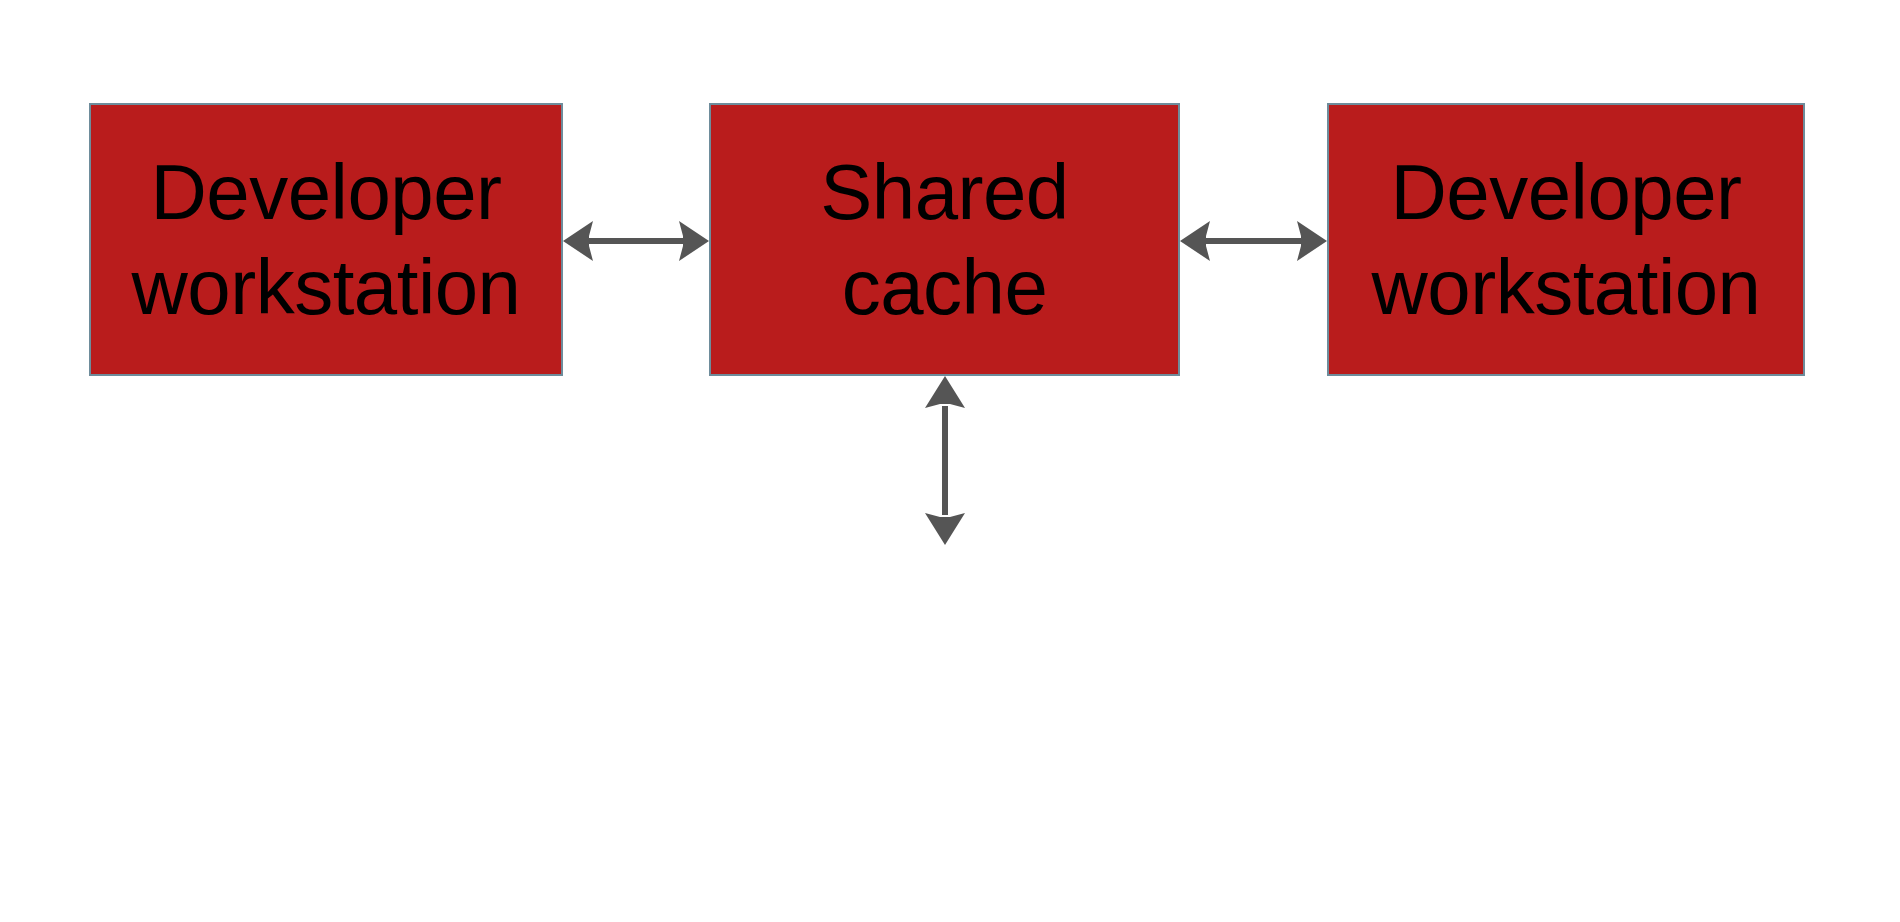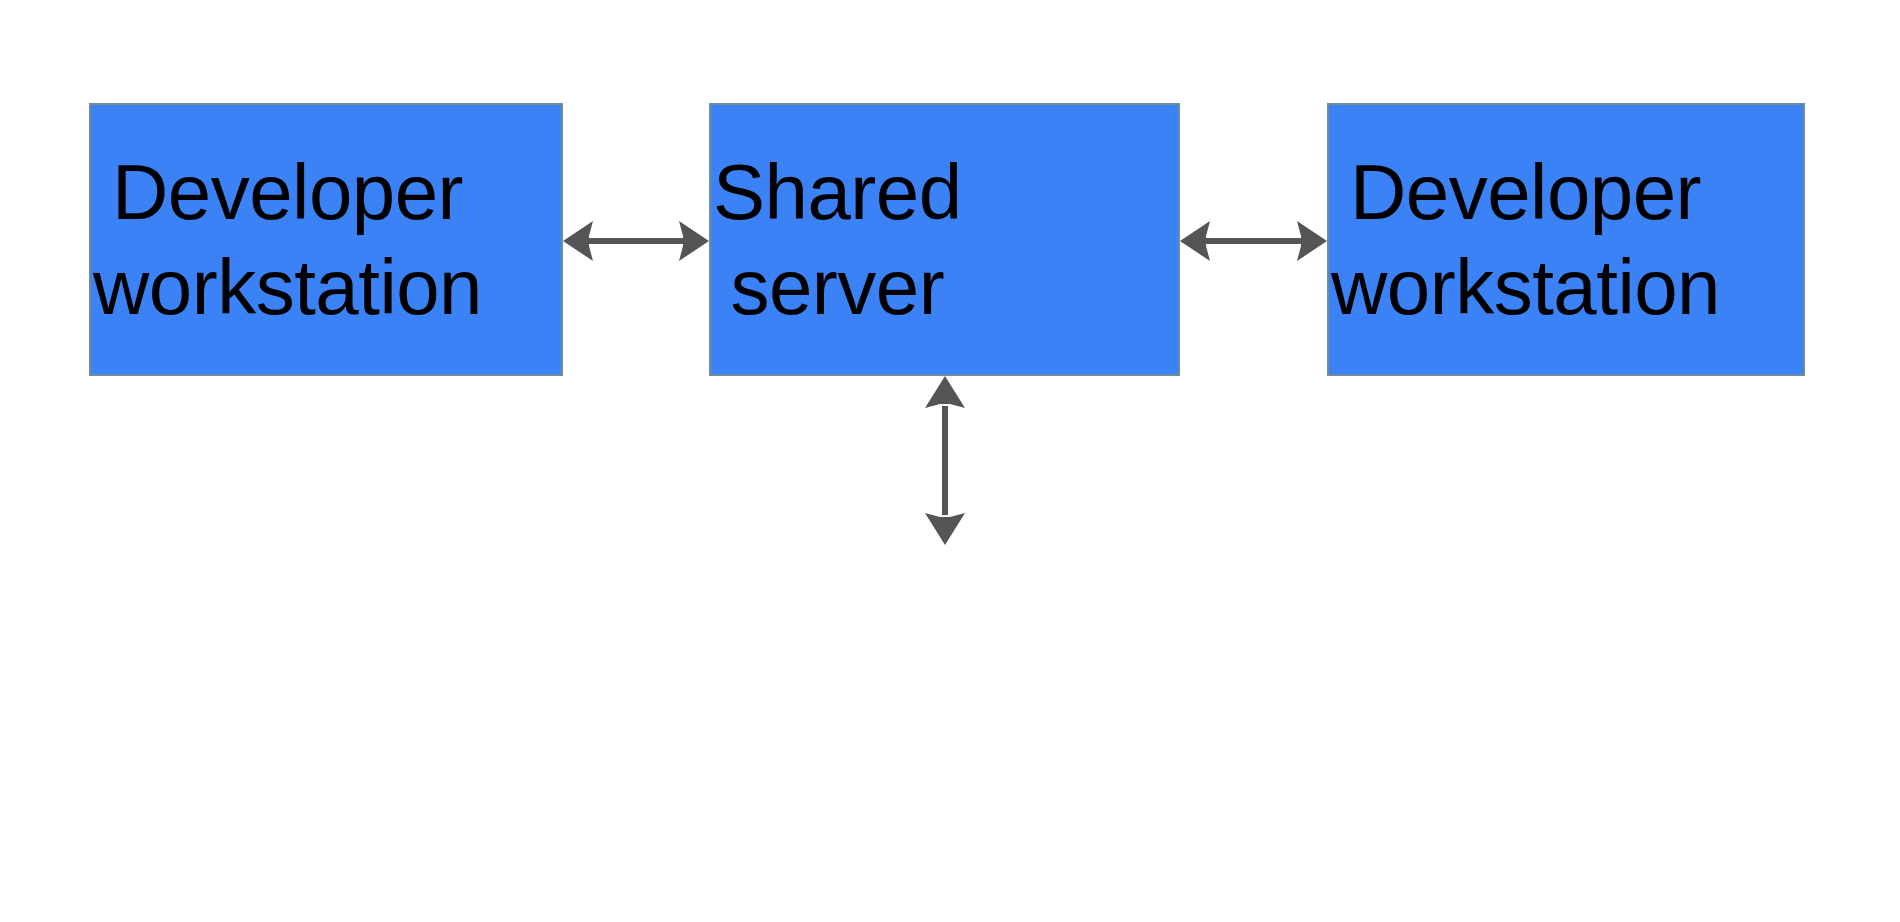--- a/index.html
+++ b/index.html
@@ -14,25 +14,25 @@
   #canvas {
     position: relative;
     width: 1900px;
     height: 922px;
     background: #ffffff;
     overflow: hidden;
   }
   .node {
     position: absolute;
     box-sizing: border-box;
-    background: #3b82f6;
+    background: #b91c1c;
     border: 2px solid #6e8c9b;
     display: flex;
     align-items: center;
-    justify-content: flex-start;
+    justify-content: center;
     text-align: center;
   }
   .node-label {
     font-size: 78px;
     line-height: 95px;
     color: #000000;
     letter-spacing: -0.5px;
     font-weight: 400;
     white-space: pre-line;
     padding: 0 2px;
@@ -56,21 +56,21 @@
 
 <div id="canvas">
 
   <div class="node" id="node-dev-left">
     <span class="node-label">Developer
 workstation</span>
   </div>
 
   <div class="node" id="node-shared">
     <span class="node-label">Shared
-server</span>
+cache</span>
   </div>
 
   <div class="node" id="node-dev-right">
     <span class="node-label">Developer
 workstation</span>
   </div>
 
 
   <svg class="edge" id="edge-left-to-shared" viewBox="0 0 146 70">
     <g fill="#555555" stroke="none">

